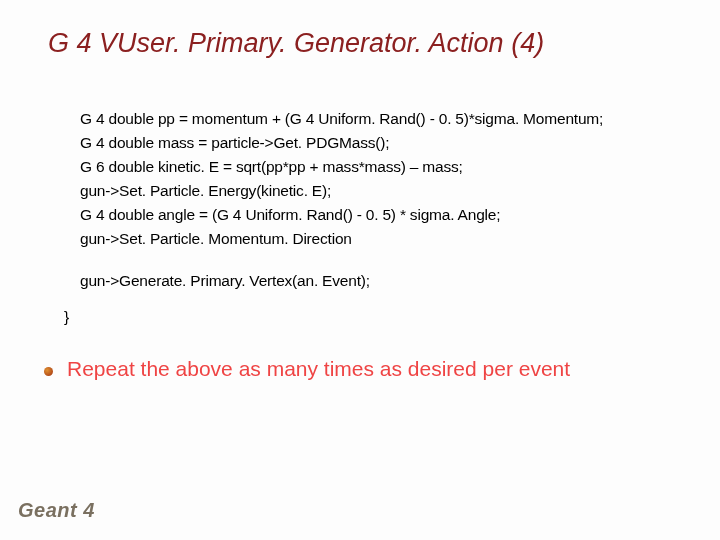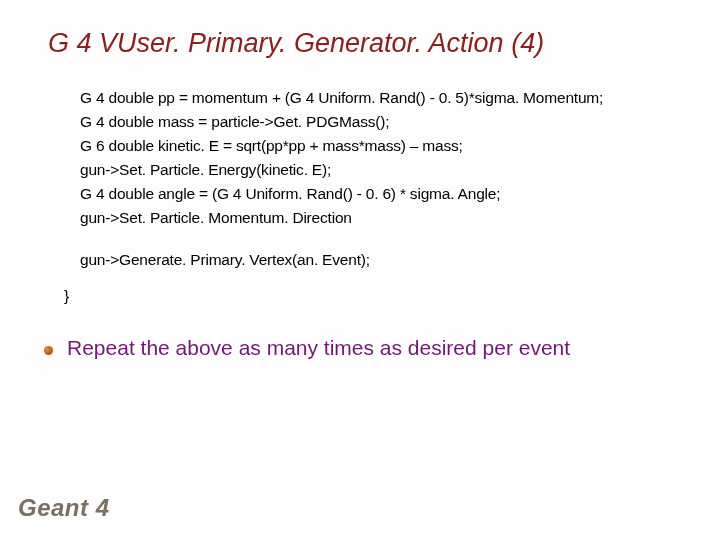--- a/index.html
+++ b/index.html
@@ -12,21 +12,21 @@
     overflow: hidden;
   }
   .slide {
     padding: 28px 40px 20px 48px;
   }
   .title {
     font-size: 27px;
     color: #8b2020;
     font-style: italic;
     font-weight: normal;
-    margin-bottom: 27px;
+    margin-bottom: 48px;
   }
   .code-block {
     margin-left: 32px;
     font-size: 15.5px;
     line-height: 1.55;
     color: #000;
     font-family: Liberation Sans, sans-serif;
     letter-spacing: -0.2px;
   }
   .code-line {
@@ -53,48 +53,48 @@
     width: 9px;
     height: 9px;
     border-radius: 50%;
     background: radial-gradient(circle at 35% 35%, #e09030, #a03010);
     margin-right: 14px;
     margin-top: 9px;
     flex-shrink: 0;
   }
   .bullet-text {
     font-size: 21px;
-    color: #701a75;
+    color: #ef4444;
     line-height: 1.3;
   }
   .logo {
     position: absolute;
     left: 18px;
     bottom: 18px;
     font-family: Arial, sans-serif;
     font-weight: bold;
     font-style: italic;
-    font-size: 24px;
+    font-size: 20px;
     color: #7a7060;
     letter-spacing: 0.5px;
   }
 </style>
 </head>
 <body>
 
 <div class="slide">
 
   <h1 class="title">G 4 VUser. Primary. Generator. Action (4)</h1>
 
   <div class="code-block">
     <div class="code-line">G 4 double pp = momentum + (G 4 Uniform. Rand() - 0. 5)*sigma. Momentum;</div>
     <div class="code-line">G 4 double mass = particle-&gt;Get. PDGMass();</div>
     <div class="code-line">G 6 double kinetic. E = sqrt(pp*pp + mass*mass) – mass;</div>
     <div class="code-line">gun-&gt;Set. Particle. Energy(kinetic. E);</div>
-    <div class="code-line">G 4 double angle = (G 4 Uniform. Rand() - 0. 6) * sigma. Angle;</div>
+    <div class="code-line">G 4 double angle = (G 4 Uniform. Rand() - 0. 5) * sigma. Angle;</div>
     <div class="code-line">gun-&gt;Set. Particle. Momentum. Direction</div>
     <div class="code-line gen-line">gun-&gt;Generate. Primary. Vertex(an. Event);</div>
     <div class="code-line close-brace">}</div>
   </div>
 
   <div class="bullet-row">
     <div class="bullet-dot"></div>
     <div class="bullet-text">Repeat the above as many times as desired per event</div>
   </div>
 

